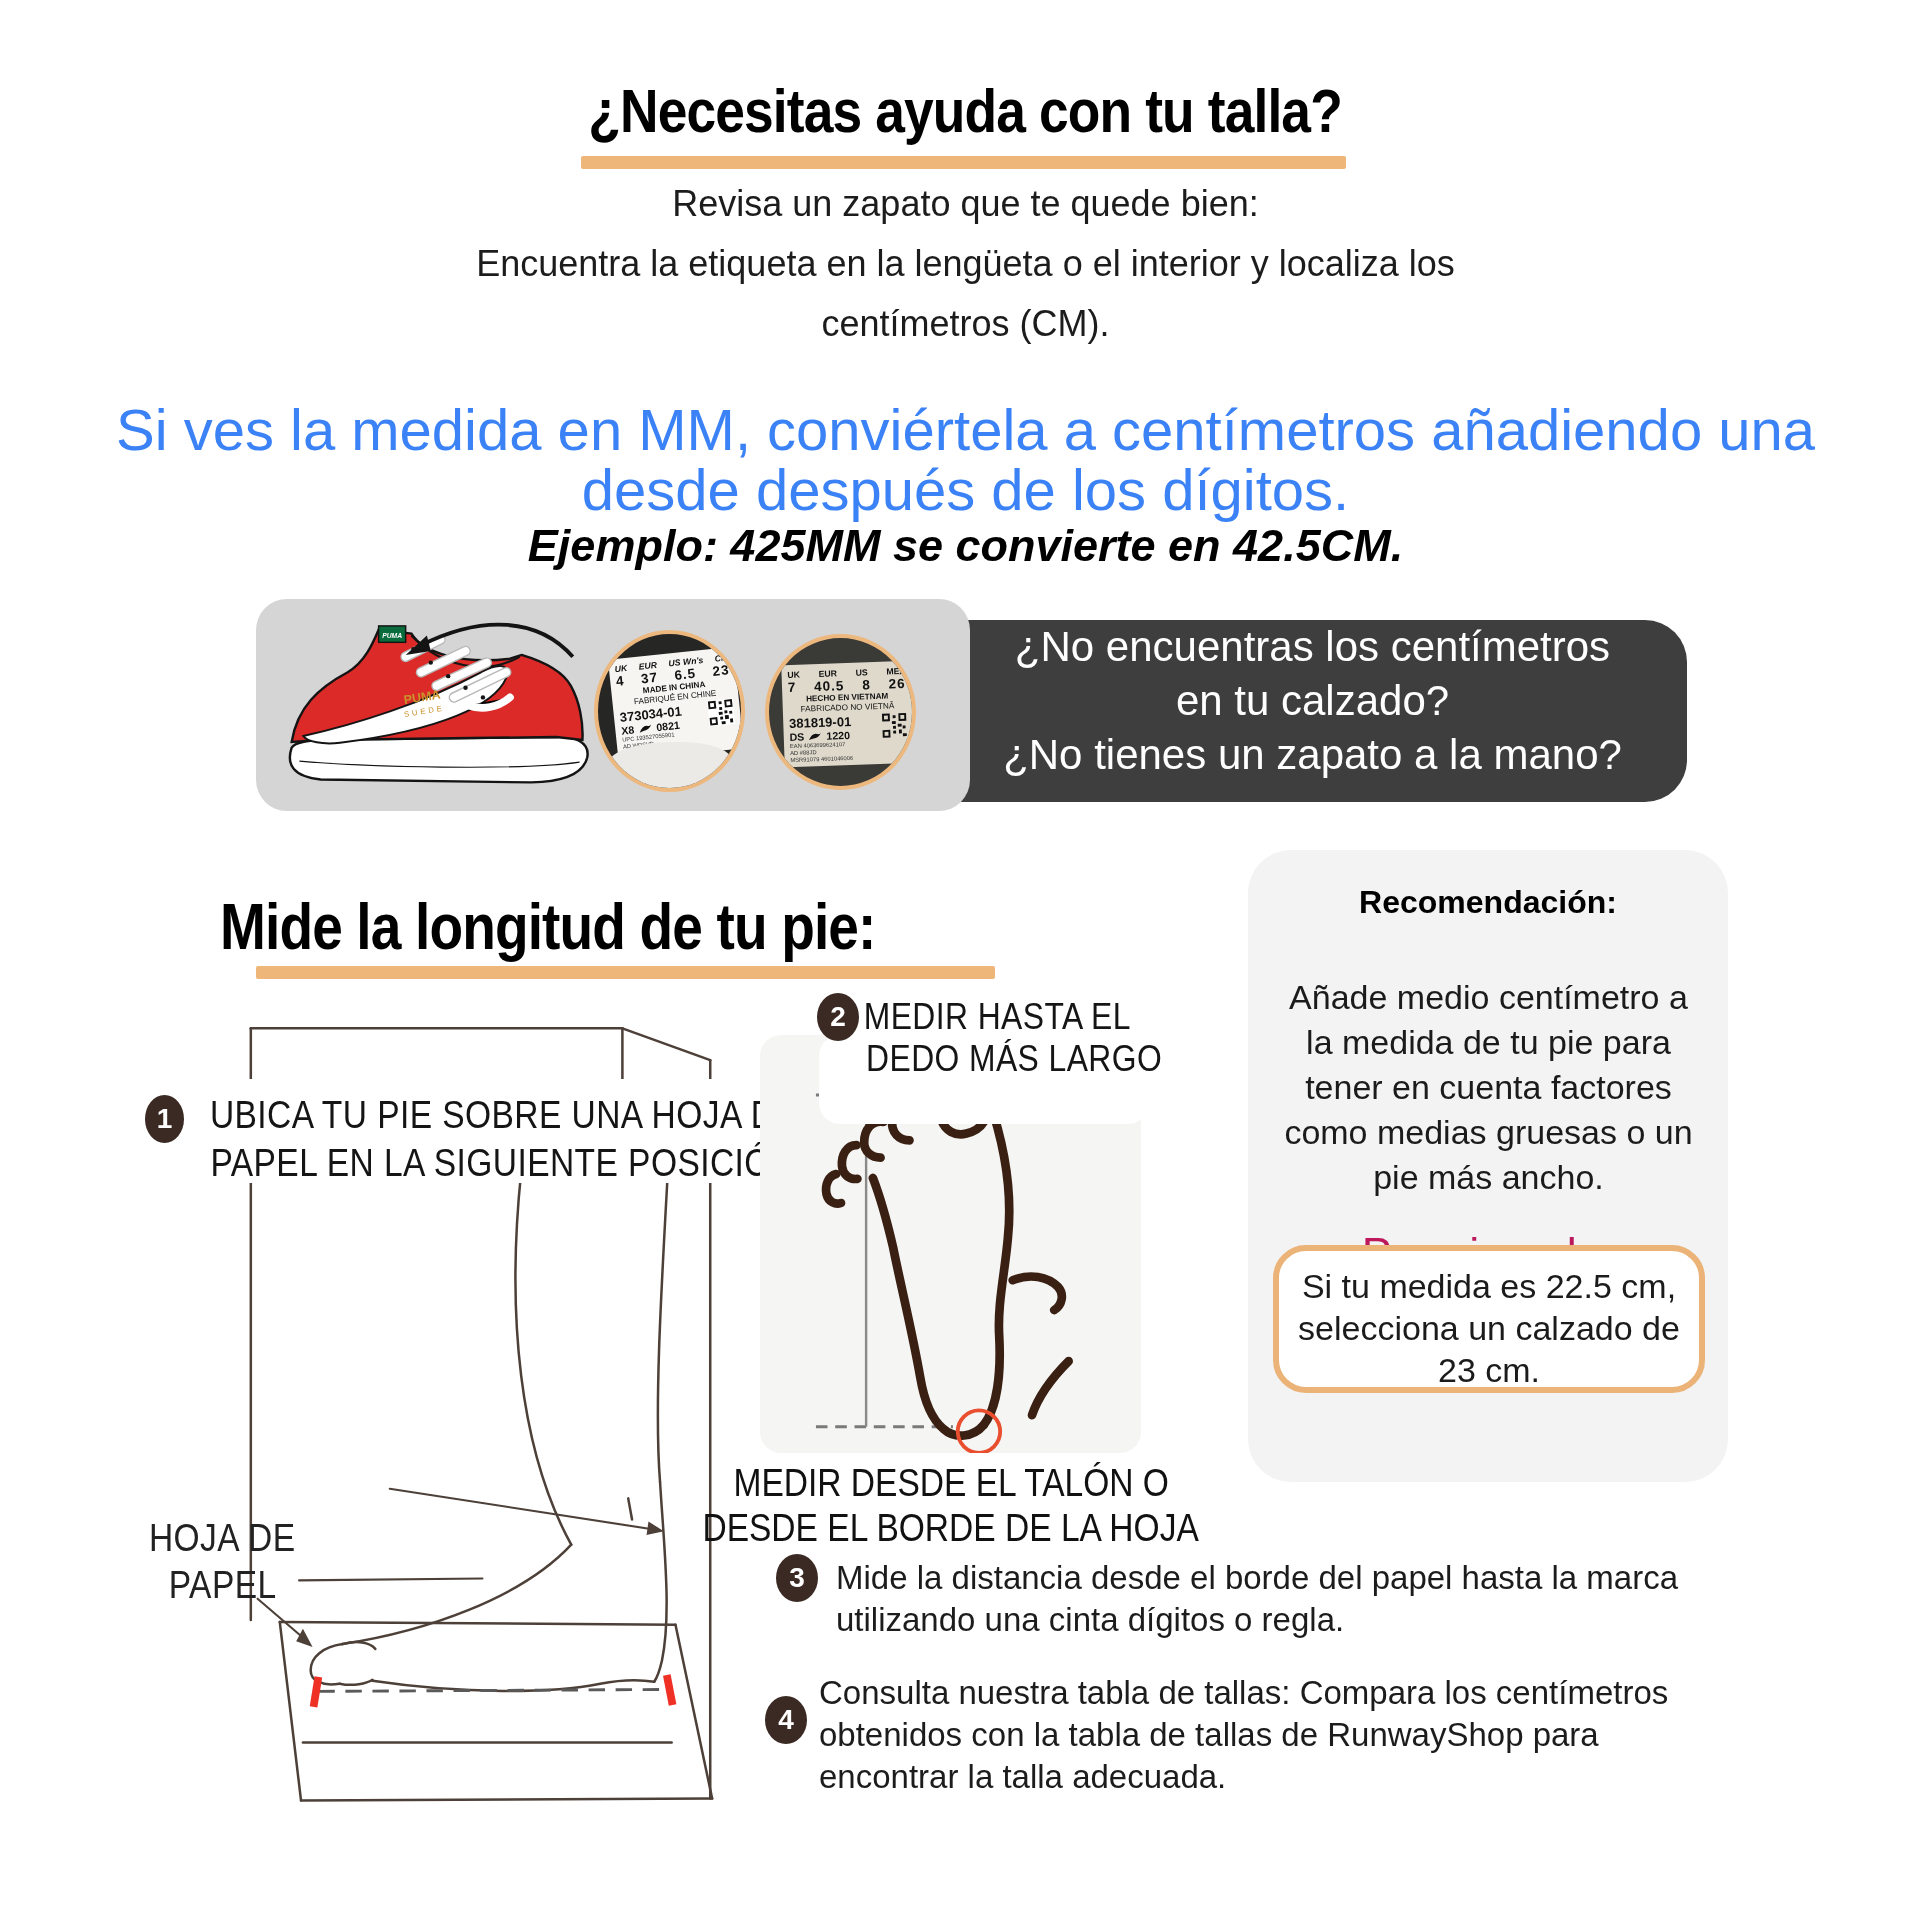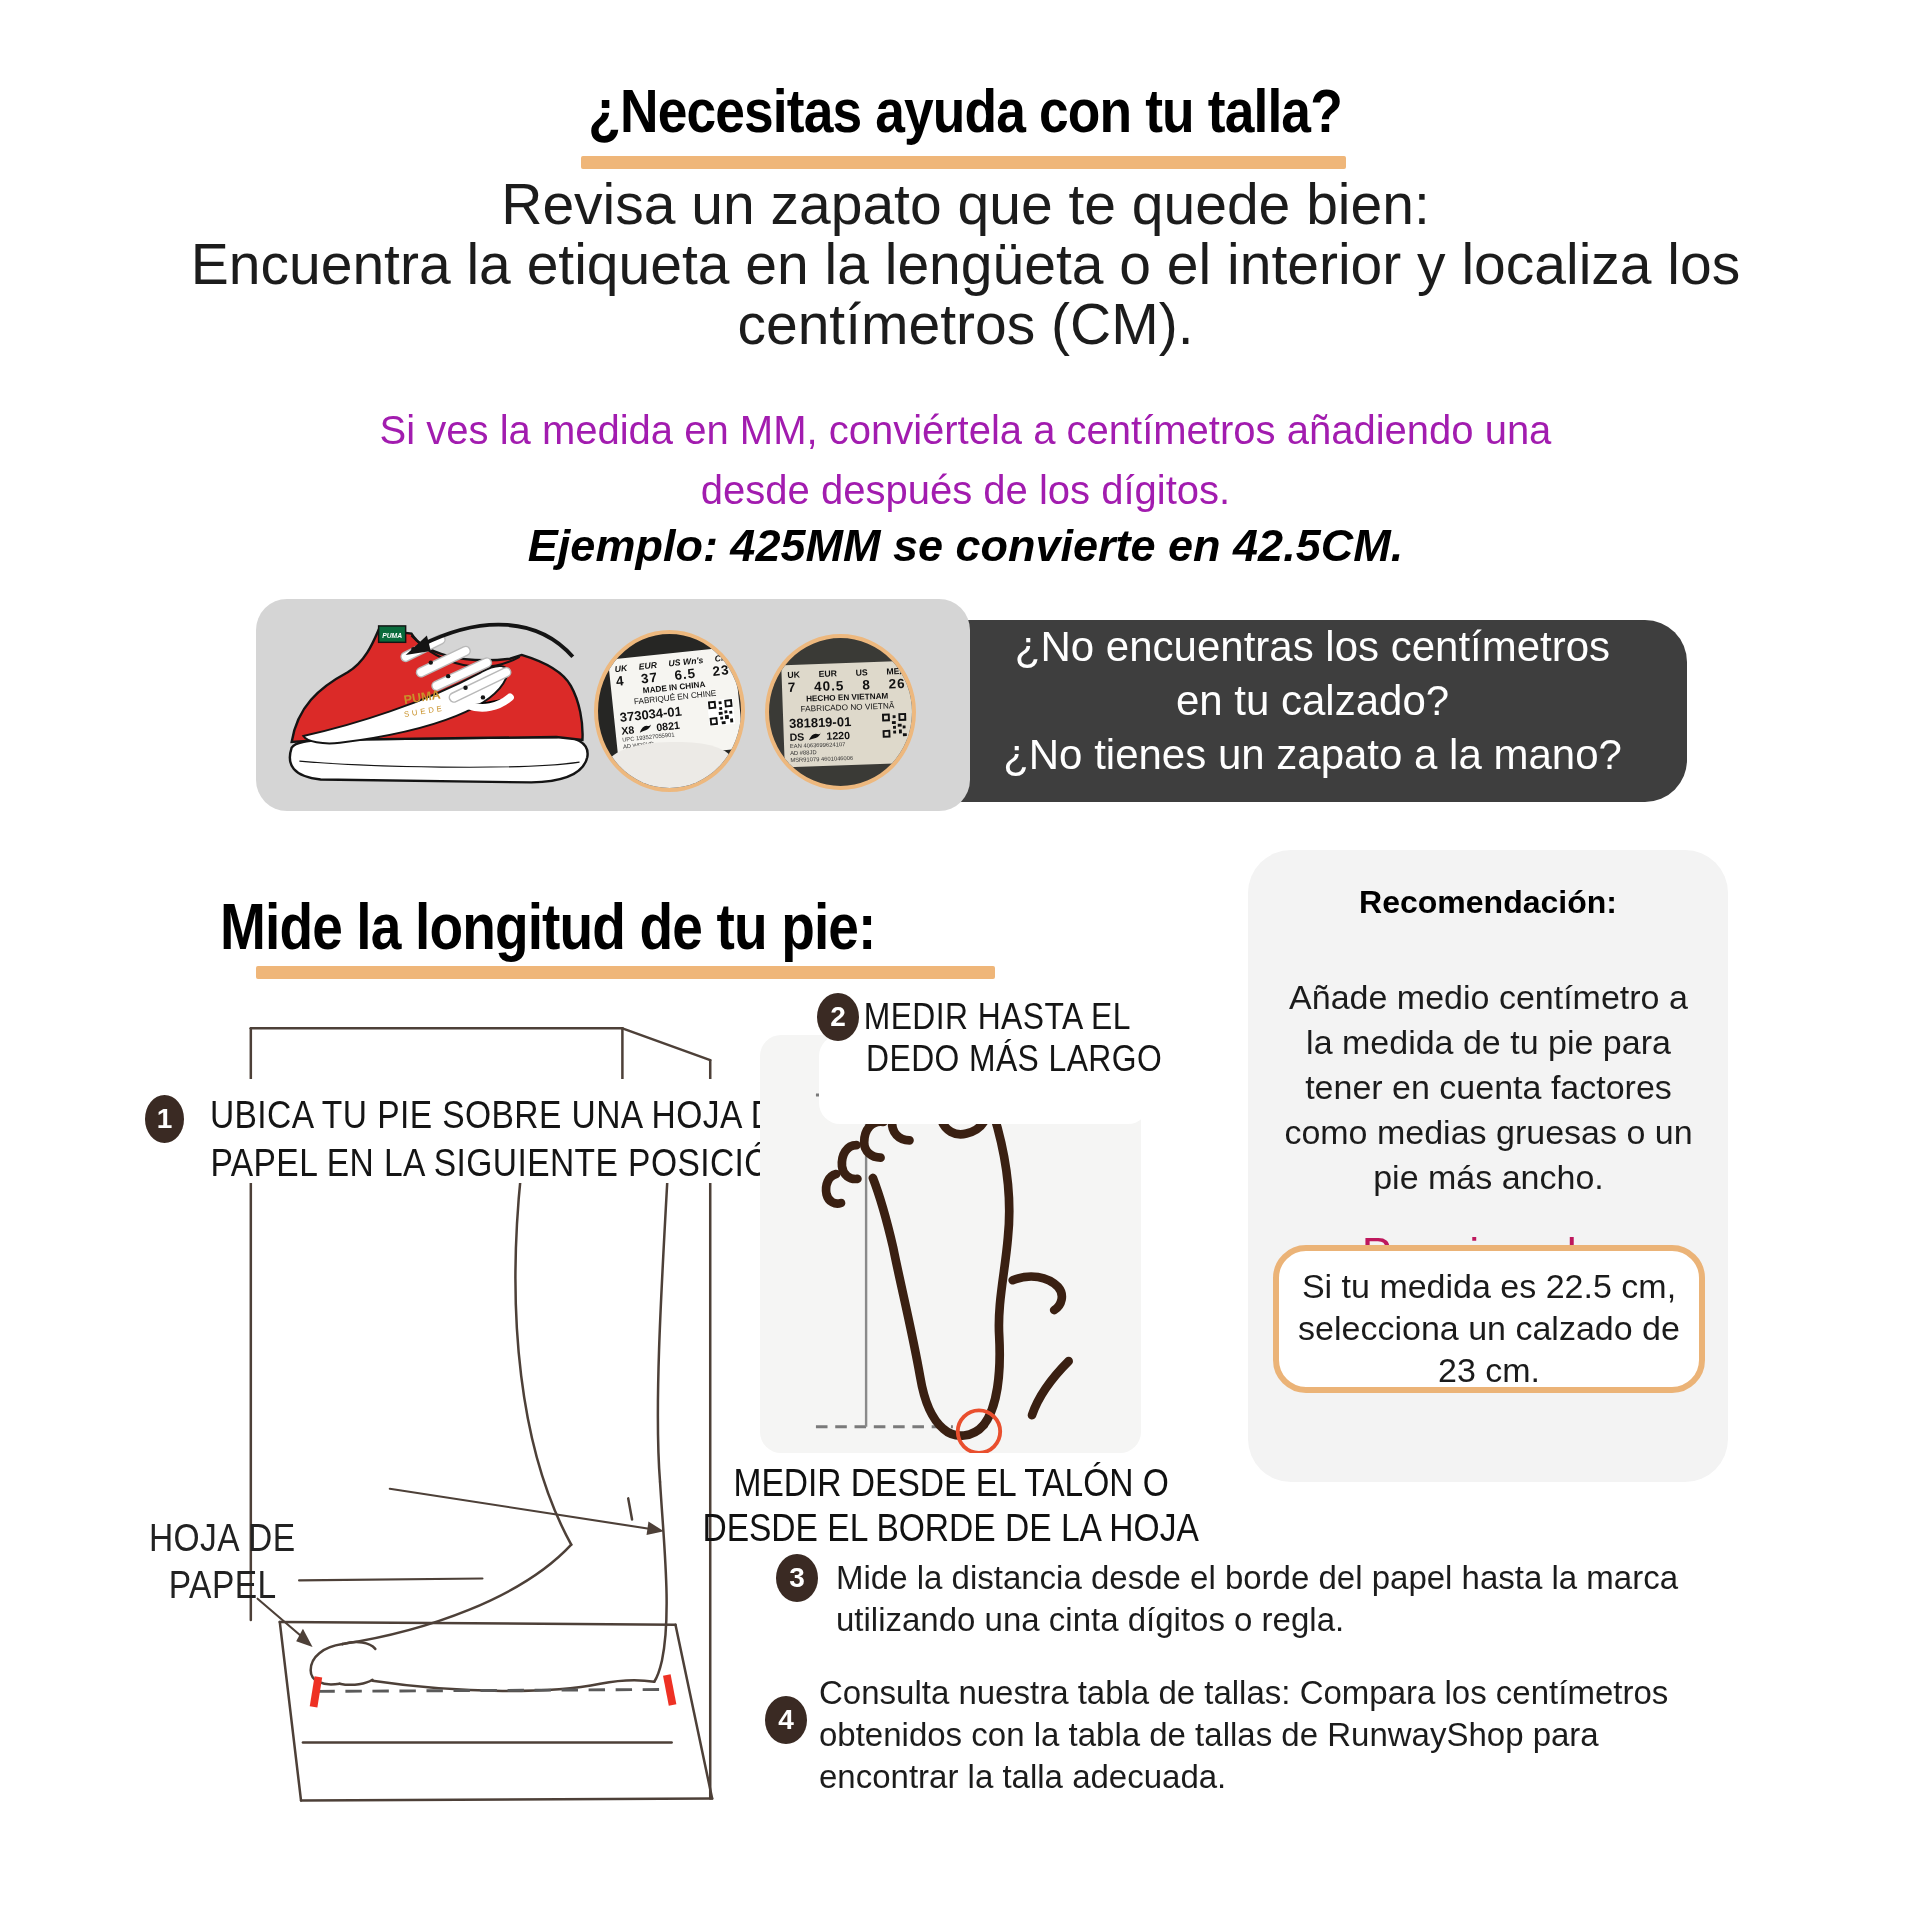--- a/index.html
+++ b/index.html
@@ -5,22 +5,22 @@
   html,body{margin:0;padding:0;background:#fff;}
   #canvas{position:relative;width:1931px;height:1931px;background:#ffffff;overflow:hidden;
           font-family:"Liberation Sans",sans-serif;color:#111;}
   .abs{position:absolute;}
   .ctr{text-align:center;}
   .cond{display:inline-block;transform:scaleX(0.86);transform-origin:50% 50%;white-space:nowrap;}
   .condL{display:inline-block;transform:scaleX(0.86);transform-origin:0 50%;white-space:nowrap;}
   
   .title{left:0;top:75px;width:1931px;font-size:62px;font-weight:700;letter-spacing:-1px;color:#000;}
   .rule{height:12.6px;background:#EFB679;border-radius:1.9px;}
-  .intro{left:0;top:174px;width:1931px;font-size:57px;line-height:60px;color:#1c1c1c;}
-  .mm{left:0;top:400px;width:1931px;font-size:40px;line-height:60px;color:#a21caf;}
+  .intro{left:0;top:174px;width:1931px;font-size:36px;line-height:60px;color:#1c1c1c;}
+  .mm{left:0;top:400px;width:1931px;font-size:58px;line-height:60px;color:#3b82f6;}
   .example-line{left:0;top:516px;width:1931px;font-size:45px;line-height:60px;font-weight:700;font-style:italic;color:#000;}
   
   .strip{left:256px;top:599px;width:714px;height:212px;background:#D5D5D5;border-radius:31px;}
   .darknote{left:938px;top:620px;width:749px;height:182px;background:#3E3E3E;border-radius:0 42px 42px 0;
             color:#fff;font-size:42px;line-height:54px;padding-top:0;box-sizing:border-box;}
   .oval{border:4.8px solid #EDB87E;border-radius:50%;background:#262624;overflow:hidden;box-sizing:border-box;}
   .oval-label{position:absolute;background:#f6f5f1;color:#111;padding:4.8px 5.8px 3.9px 5.8px;border-radius:2.9px;}
   .size-head{display:flex;justify-content:space-between;font-size:8.7px;font-weight:700;font-style:italic;}
   .size-vals{display:flex;justify-content:space-between;font-size:13.5px;font-weight:700;letter-spacing:1px;}
   .mini{font-size:8.2px;font-weight:700;text-align:center;line-height:9.7px;}

